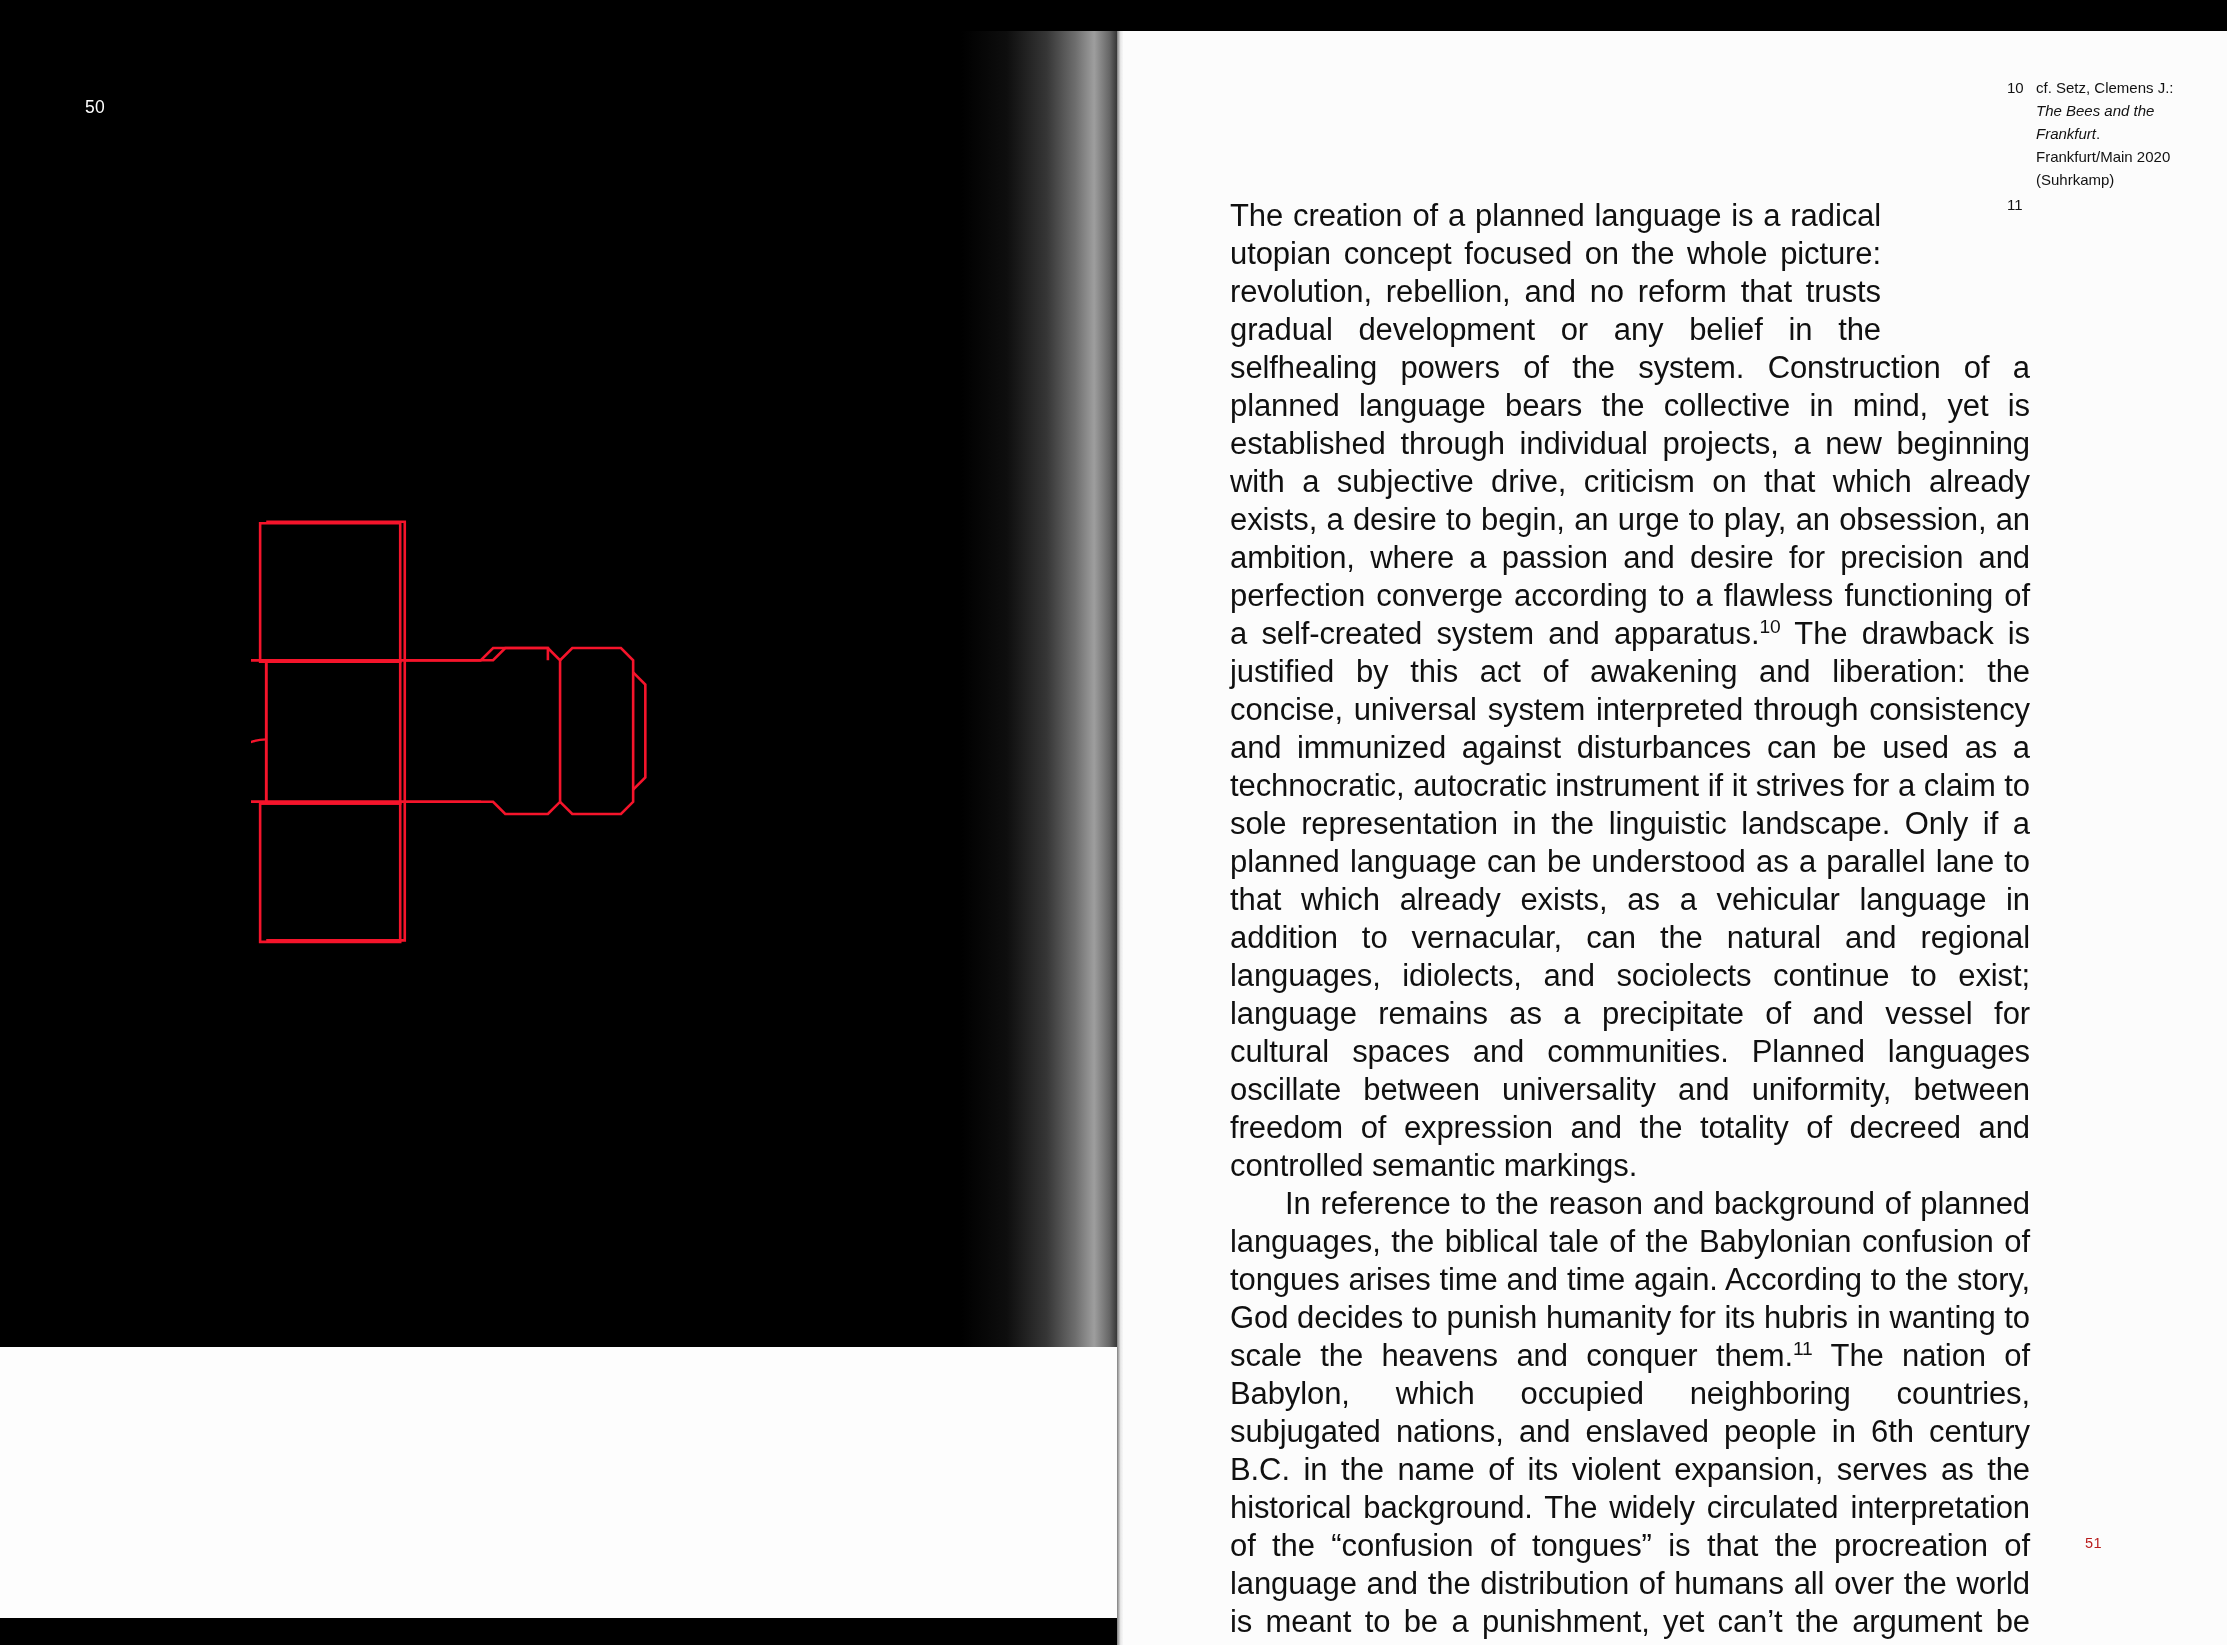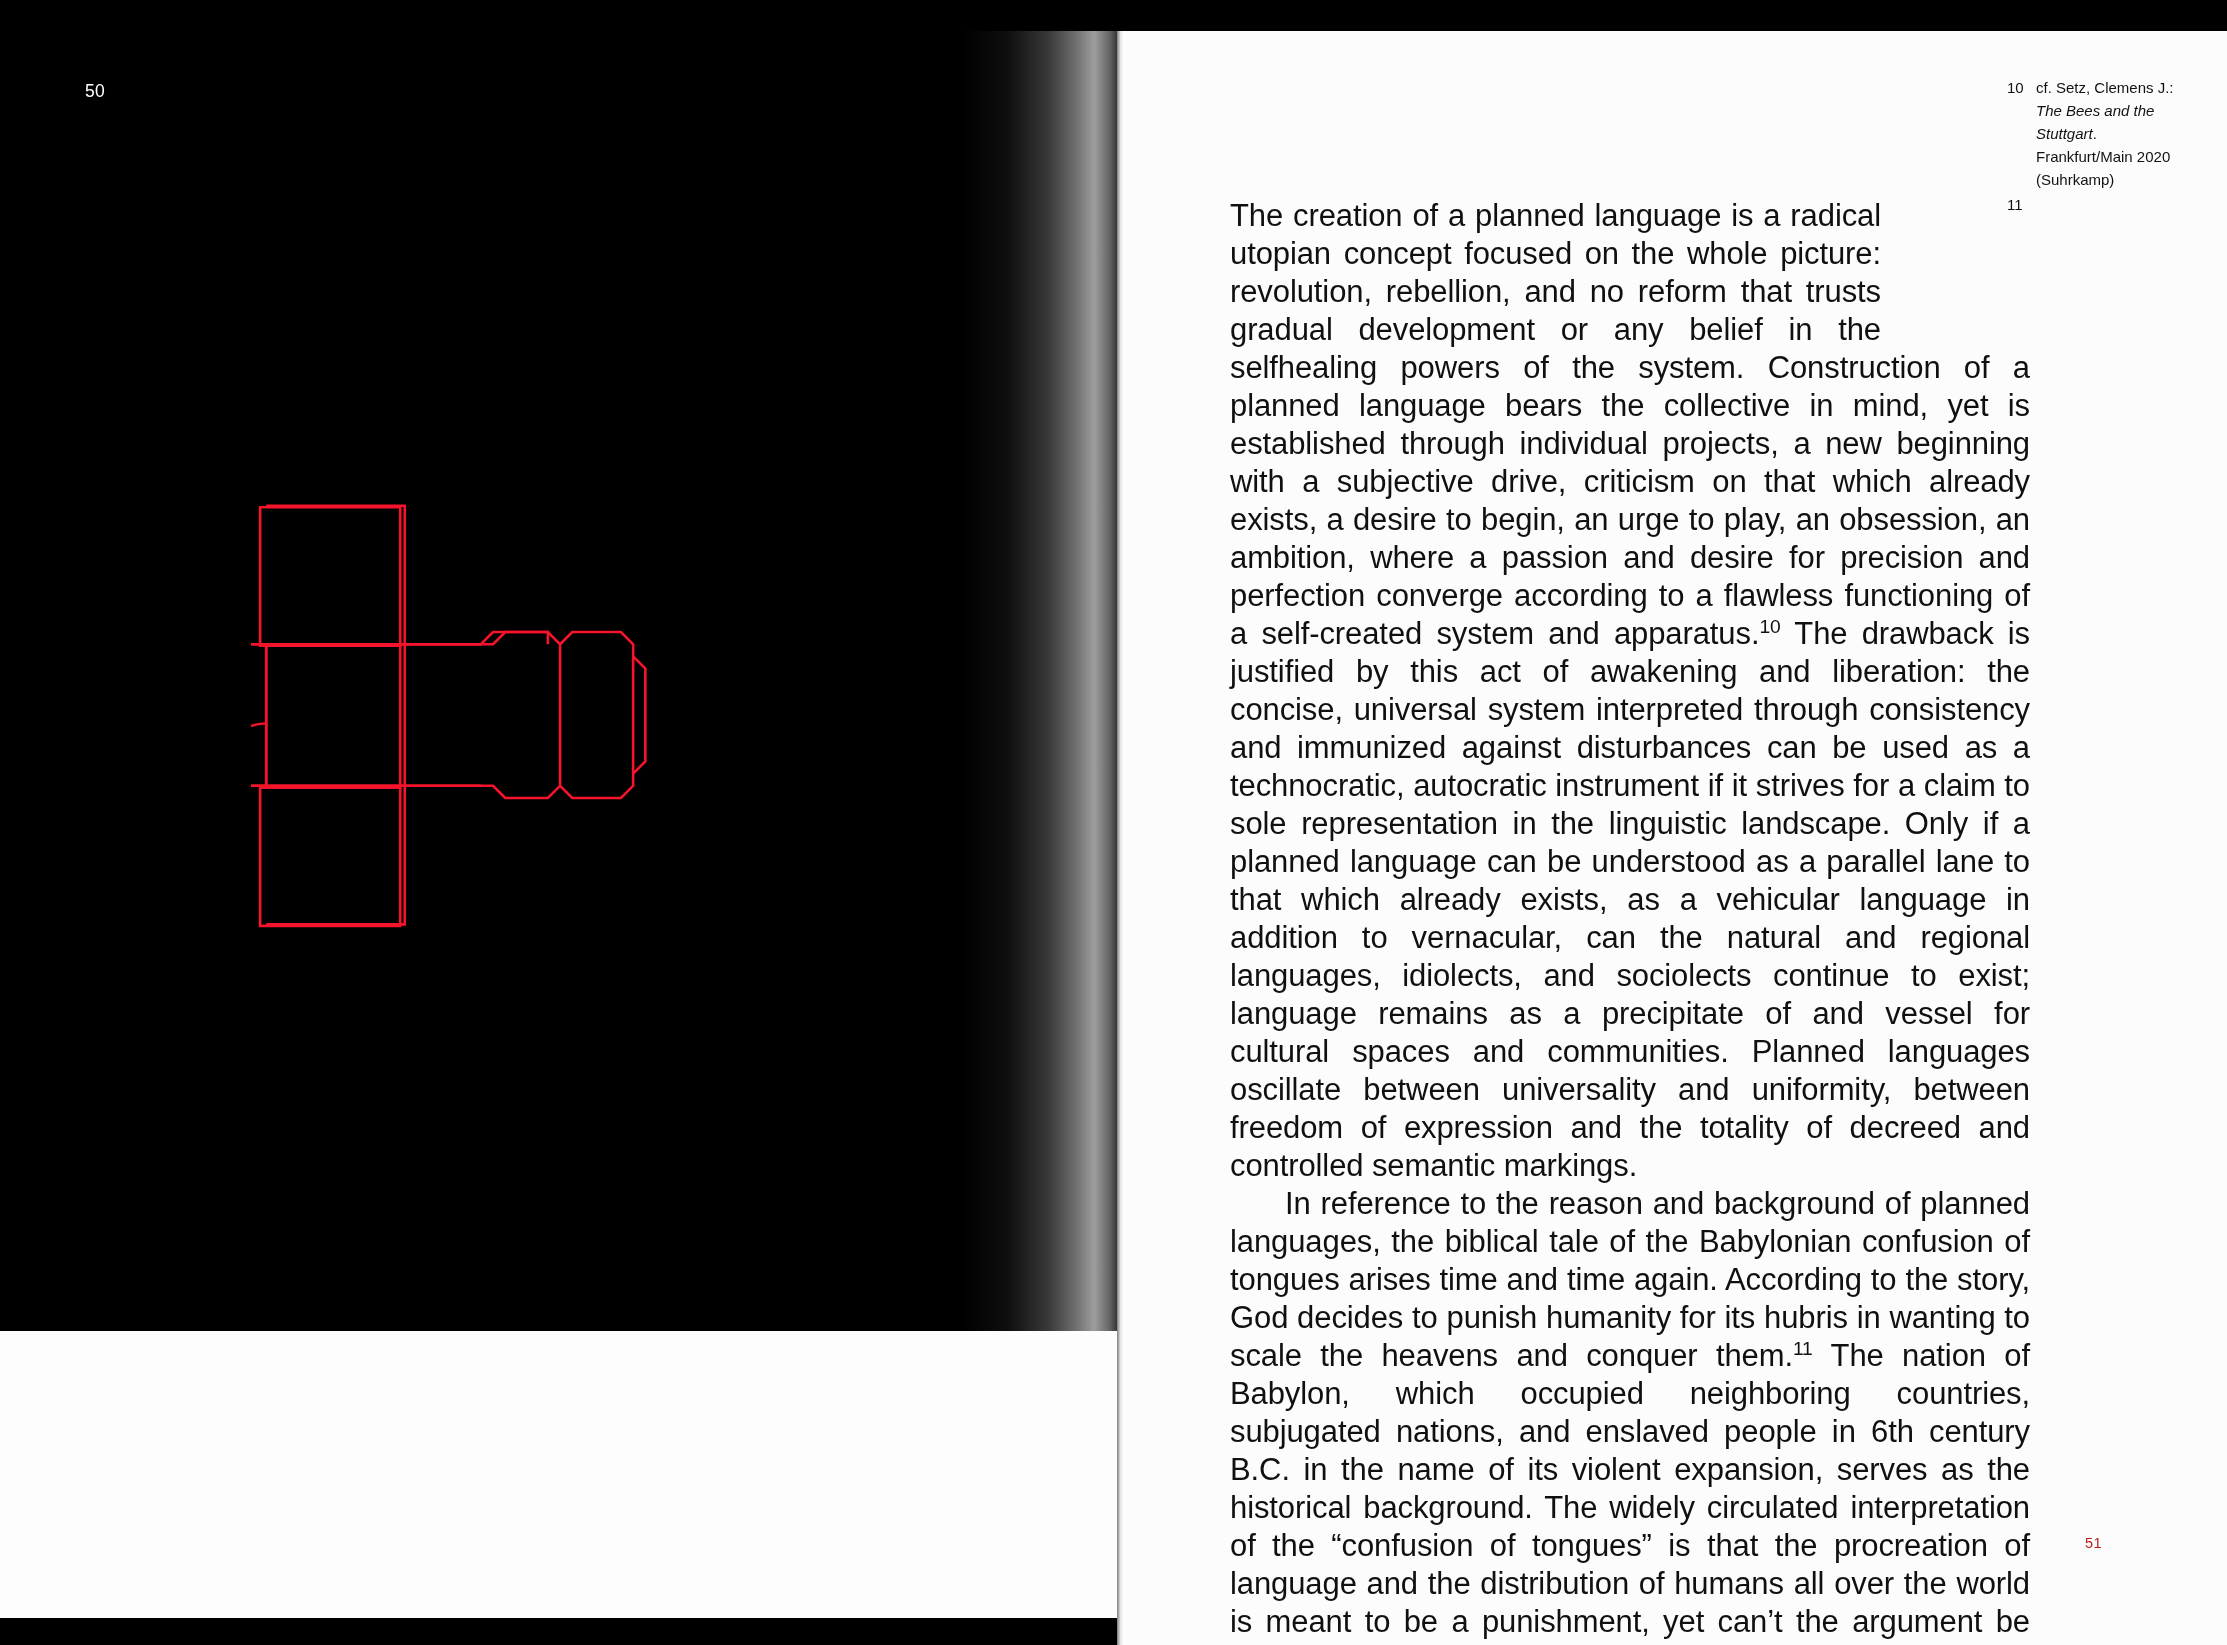--- a/index.html
+++ b/index.html
@@ -18,21 +18,21 @@
     position: relative;
     width: 2227px;
     height: 1645px;
     background: #fdfdfd;
   }
 
   
   .left-page {
     position: absolute;
     left: 0;
-    top: 0;
+    top: 16px;
     width: 1117px;
     height: 1331px;
     background: #000000;
     overflow: hidden;
   }
   
   .top-band {
     position: absolute;
     left: 0;
     top: 0;
@@ -232,21 +232,21 @@
 
   <div class="gutter"></div>
   <div class="top-band"></div>
   <div class="bottom-band"></div>
 
   <div class="right-page">
 
     <div class="footnotes">
       <div class="fn">
         <span class="num">10</span>
-        <span>cf. Setz, Clemens J.: <i>The Bees and the Stuttgart</i>. Frankfurt/Main 2020 (Suhrkamp)</span>
+        <span>cf. Setz, Clemens J.: <i>The Bees and the Frankfurt</i>. Frankfurt/Main 2020 (Suhrkamp)</span>
       </div>
       <div class="fn">
         <span class="num">11</span>
       </div>
     </div>
 
     <div class="body-col">
       <p>
         <span class="notch"></span>
         The creation of a planned language is a radical utopian concept focused on the whole picture: revolution, rebellion, and no reform that trusts gradual development or any belief in the selfhealing powers of the system. Construction of a planned language bears the collective in mind, yet is established through individual projects, a new beginning with a subjective drive, criticism on that which already exists, a desire to begin, an urge to play, an obsession, an ambition, where a passion and desire for precision and perfection converge according to a flawless functioning of a self-created system and apparatus.<span class="sup">10</span> The drawback is justified by this act of awakening and liberation: the concise, universal system interpreted through consistency and immunized against disturbances can be used as a technocratic, autocratic instrument if it strives for a claim to sole representation in the linguistic landscape. Only if a planned language can be understood as a parallel lane to that which already exists, as a vehicular language in addition to vernacular, can the natural and regional languages, idiolects, and sociolects continue to exist; language remains as a precipitate of and vessel for cultural spaces and communities. Planned languages oscillate between universality and uniformity, between freedom of expression and the totality of decreed and controlled semantic markings.

